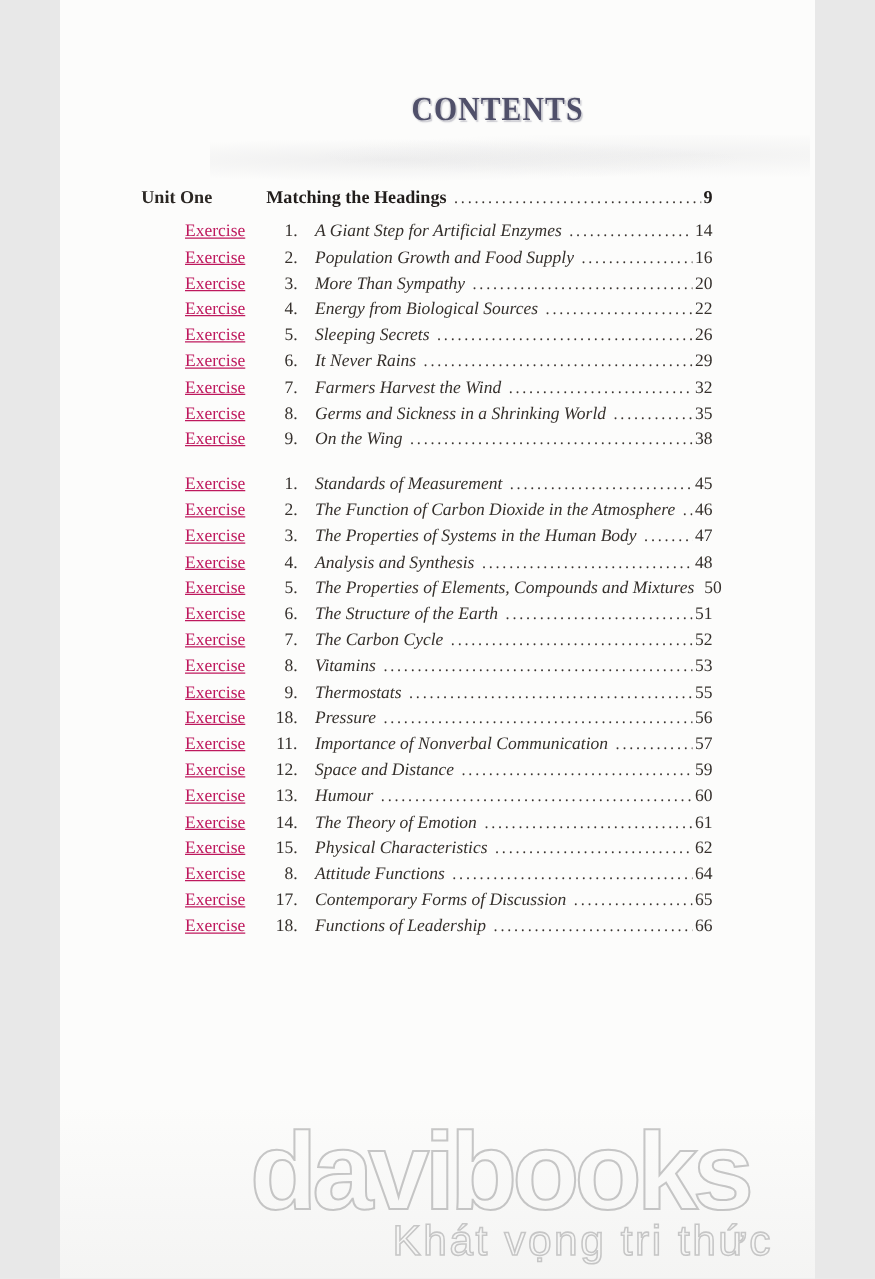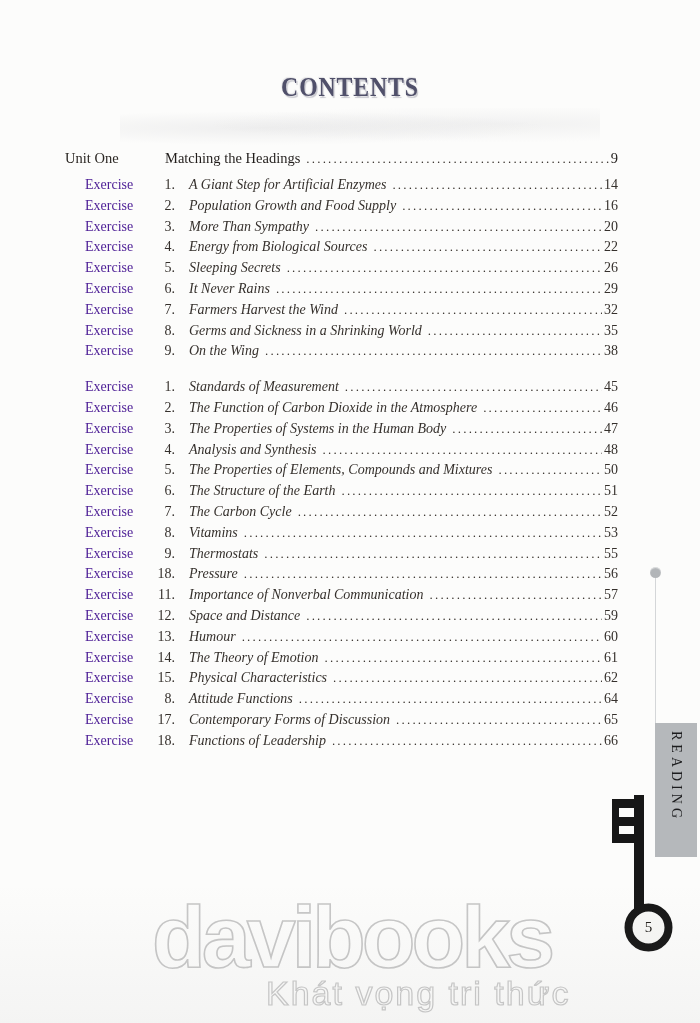--- a/index.html
+++ b/index.html
@@ -1,17 +1,17 @@
 <!DOCTYPE html>
 <html><head>
 <meta charset="utf-8">
 <style>
   html,body { margin:0; padding:0; background:#e8e8e8; }
   .page {
-    position:relative; width:700px; height:1023px; margin:0 auto;
+    position:relative; width:604px; height:1023px; margin:0 auto;
     background:#fcfcfb; overflow:hidden;
     font-family:"Liberation Serif", serif; color:#35302c;
   }
   
   .scan-tint {
     position:absolute; left:0; right:0; bottom:0; height:140px;
     background:linear-gradient(to bottom, rgba(140,140,140,0) 0%, rgba(140,140,140,0.07) 100%);
     pointer-events:none;
   }
   .smudge {
@@ -23,25 +23,25 @@
 
   .title {
     position:absolute; left:0; top:72px; width:700px; text-align:center;
     font-size:27px; font-weight:700; letter-spacing:1px; color:#50506a;
     text-shadow: 1.5px 1.5px 1px rgba(110,110,130,0.35), -1px -1px 1px rgba(110,110,130,0.18);
     transform:scaleX(0.88);
   }
 
   .toc { position:absolute; left:65px; right:82px; top:150px; font-size:14px; }
   .row { display:flex; align-items:baseline; height:20.8px; white-space:nowrap; }
-  .unit-row { font-weight:400; font-size:14.5px; color:#211d1b; height:22px; }
+  .unit-row { font-weight:700; font-size:14.5px; color:#211d1b; height:22px; }
   .u-label { width:100px; flex:none; color:#2b2723; }
   .ex-list { margin-top:5px; }
   .unit-block + .unit-block { margin-top:15px; }
-  .e-label { margin-left:20px; width:57px; flex:none; color:#4c1d95; }
+  .e-label { margin-left:35px; width:57px; flex:none; color:#be185d;text-decoration:underline; }
   .e-num  { width:33px; flex:none; text-align:right; }
   .e-title { margin-left:14px; flex:none;font-style:italic; }
   .u-title { flex:none; }
   .dots { flex:1 1 auto; overflow:hidden; margin:0 2px 0 6px; color:#39332e; font-weight:400; font-size:13px; }
   .dots::after {
     content:"....................................................................................................................................................................";
     letter-spacing:2.2px;
   }
   .pagenum { flex:none; text-align:right; }
 

